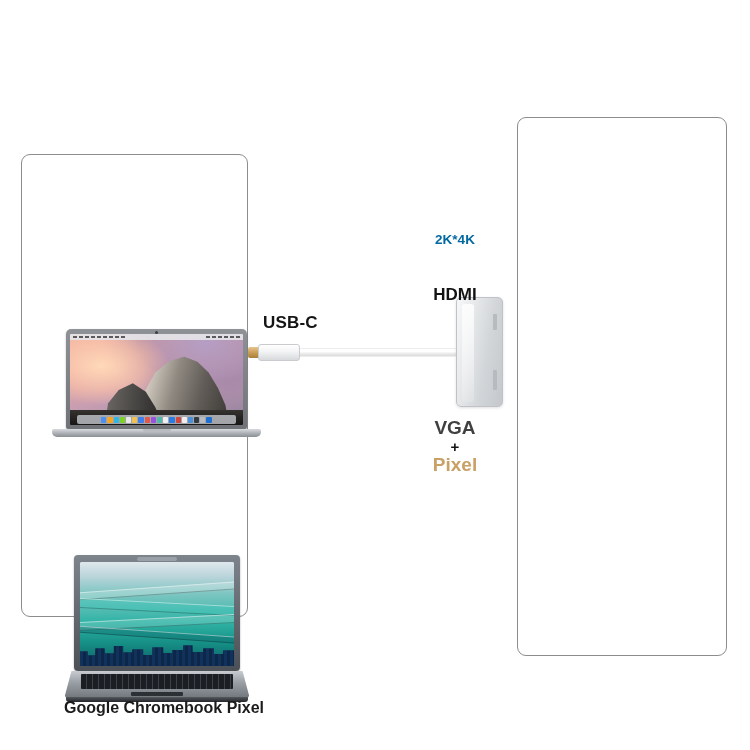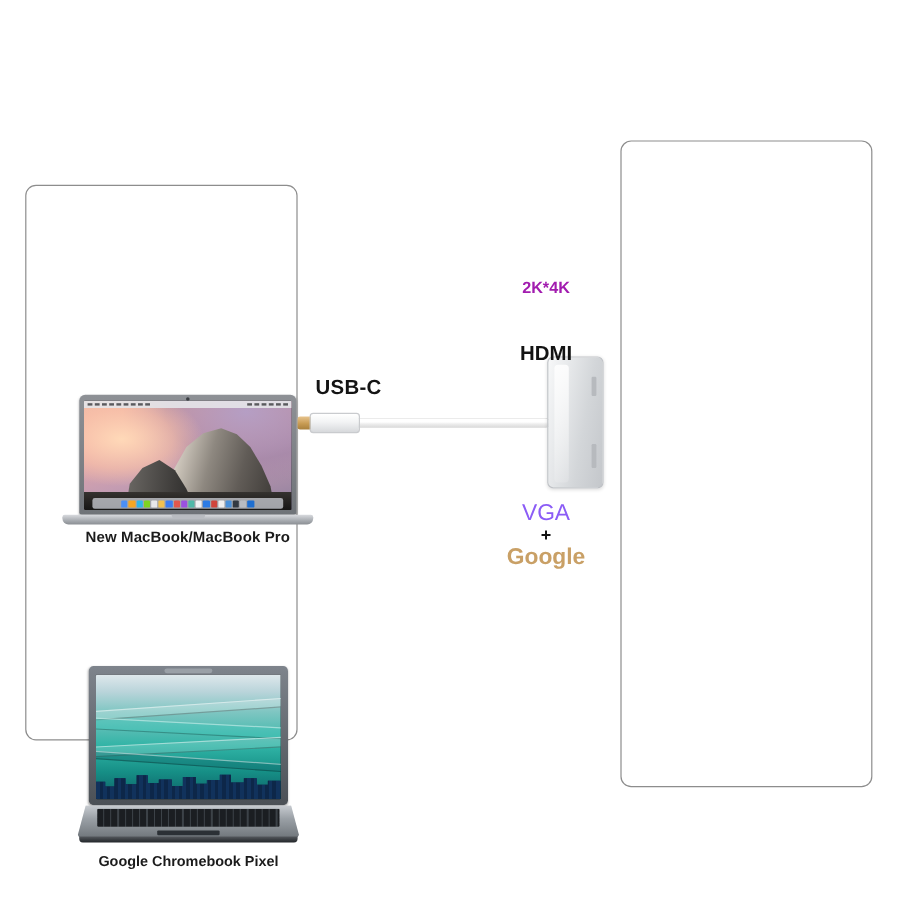--- a/index.html
+++ b/index.html
@@ -146,21 +146,21 @@
     border-radius:1px;
   }
   .cb-trackpad {
     position:absolute; left:50%; margin-left:-26px; bottom:3px;
     width:52px; height:4px; background:#2b3035; border-radius:1px;
   }
   .cb-foot {
     position:absolute; left:2px; top:142px; width:182px; height:5px;
     background:linear-gradient(#55595e,#23262a); border-radius:0 0 3px 3px;
   }
-  #lbl-chromebook { top:156px; font-size:12px; }
+  #lbl-chromebook { top:144px; font-size:16px; }
 
   
   .cable {
     position:absolute; left:296px; top:349px; width:162px; height:7px;
     background:linear-gradient(#ffffff 0%,#ffffff 38%,#ededed 62%,#dcdcdc 100%);
     border-radius:3.5px;
     box-shadow:0 0 0 .6px rgba(190,190,190,.55);
   }
   .usbc-shell {
     position:absolute; left:258px; top:344px; width:42px; height:17px;
@@ -192,24 +192,24 @@
     background:#b7babe; border-radius:1px;
   }
 
   
   .callout { position:absolute; white-space:nowrap; }
   #callout-usbc {
     left:263px; top:313px;
     font-size:17px; font-weight:bold; color:#141414; letter-spacing:.2px;
   }
   #callout-hdmi { left:404px; top:232px; width:102px; text-align:center; }
-  #callout-hdmi .l1 { font-size:13.5px; font-weight:bold; color:#a21caf; line-height:1.25; }
+  #callout-hdmi .l1 { font-size:13.5px; font-weight:bold; color:#0369a1; line-height:1.25; }
   #callout-hdmi .l2 { font-size:17px; font-weight:bold; color:#131313; line-height:1.2;margin-top:36px; }
   #callout-vga { left:404px; top:418px; width:102px; text-align:center; }
-  #callout-vga .l1 { font-size:19px; font-weight:normal; color:#8b5cf6; line-height:1.1; }
+  #callout-vga .l1 { font-size:19px; font-weight:bold; color:#404040; line-height:1.1; }
   #callout-vga .l2 { font-size:15px; font-weight:bold; color:#131313; line-height:1; }
   #callout-vga .l3 { font-size:19px; font-weight:bold; line-height:1.15; }
 </style>
 </head>
 <body>
 
 <div class="stage">
 
   <div class="panel" id="panel-sources">
 
@@ -256,21 +256,20 @@
             <i style="background:#4a90d9"></i>
               <i style="background:#333a42"></i>
             <i style="background:#b8bcc2"></i>
               <i style="background:#1f6fd0"></i>
           </div>
         </div>
         <div class="mb-notch"></div>
       </div>
       <div class="mb-base"></div>
       <div class="mb-notchcut"></div>
-      <div class="device-label" id="lbl-macbook">New MacBook/MacBook Pro</div>
     </div>
 
     <div class="device" id="dev-chromebook">
       <div class="cb-lid">
         <div class="cb-bezel">
           <div class="cb-screen">
             <div class="cb-band cb-b1"></div>
             <div class="cb-band cb-b2"></div>
             <div class="cb-band cb-b3"></div>
             <div class="cb-band cb-b4"></div>
@@ -310,16 +309,16 @@
   <div class="callout" id="callout-usbc">USB-C</div>
 
   <div class="callout" id="callout-hdmi">
     <div class="l1">2K*4K</div>
     <div class="l2">HDMI</div>
   </div>
 
   <div class="callout" id="callout-vga">
     <div class="l1">VGA</div>
     <div class="l2">+</div>
-    <div class="l3" style="color: rgb(201, 160, 102);">Google</div>
+    <div class="l3" style="color: rgb(201, 160, 102);">Pixel</div>
   </div>
 
 </div>
 
 </body></html>

